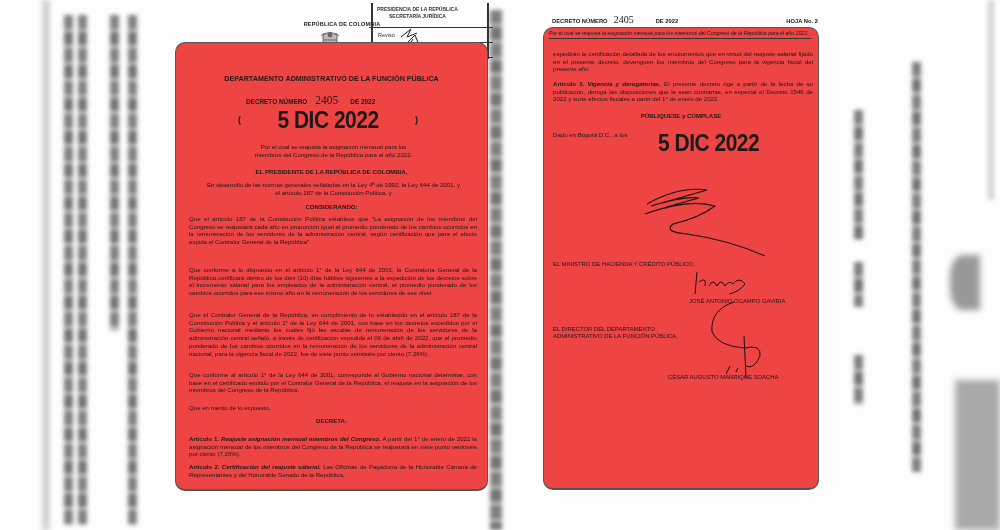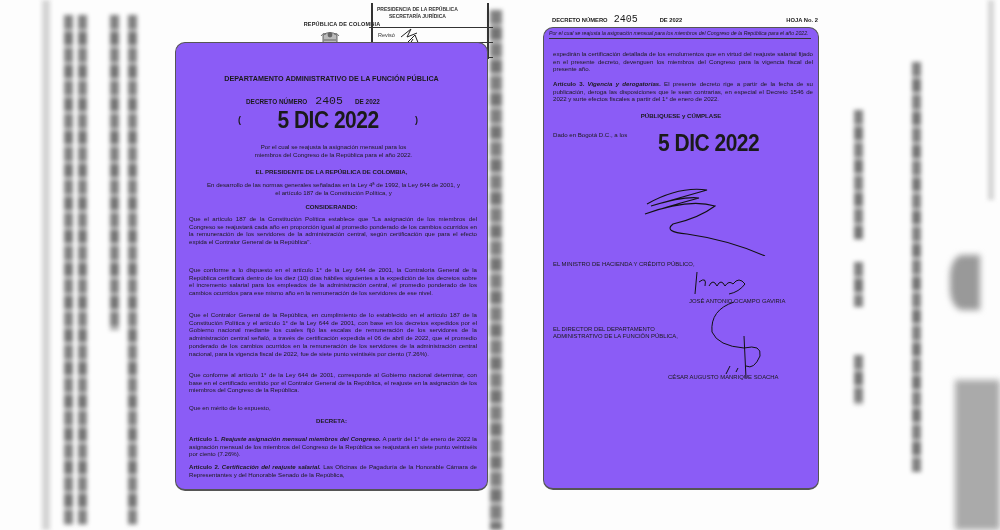--- a/index.html
+++ b/index.html
@@ -13,27 +13,27 @@
   
   .page-header { position: absolute; text-align: center; }
   .small-caps { font-size: 5.5px; font-weight: bold; letter-spacing: .2px; }
   .crest { position: absolute; width: 20px; height: 24px; }
   .stamp { position: absolute; left: 371px; top: 3px; width: 118px; height: 56px; border-left: 2px solid #333; border-right: 2px solid #333; font-size: 5px; font-weight: bold; color: #333; }
   .stamp .t1 { position: absolute; left: 4px; top: 3px; white-space: nowrap; }
   .stamp .t2 { position: absolute; left: 16px; top: 10px; white-space: nowrap; }
   .stamp .line { position: absolute; left: -4px; right: -6px; height: 1.2px; background: #333; }
   .stamp .lbl { position: absolute; left: 5px; font-size: 5.5px; font-weight: normal; }
 
-  .page-box { position: absolute; border: 1.3px solid #555; border-radius: 10px; background: #8b5cf6; }
+  .page-box { position: absolute; border: 1.3px solid #555; border-radius: 10px; background: #ef4444; }
   #p1 { left: 175px; top: 42px; width: 313px; height: 449px; border-bottom-width: 2px; }
   #p2 { left: 543px; top: 27px; width: 276px; height: 463px; border-bottom-width: 2px; }
 
   .dept { font-size: 7.2px; font-weight: bold; text-align: center; }
   .decreto-line { font-size: 6.4px; font-weight: bold; display: flex; align-items: baseline; }
-  .decreto-num { font-family: Liberation Mono, monospace; font-size: 11.5px; font-weight: normal; margin: 0 12px 0 8px; }
+  .decreto-num { font-family: Liberation Serif, serif; font-size: 11.5px; font-weight: normal; margin: 0 12px 0 8px; }
   .bigdate { font-size: 21px; font-weight: bold; letter-spacing: -.5px; transform: scaleY(1.15); display: inline-block; }
   .paren { font-size: 9px; font-weight: bold; }
   .p { font-size: 6.1px; line-height: 7.7px; text-align: justify; }
   .p.c { text-align: center; }
   .b { font-weight: bold; }
   .bi { font-weight: bold; font-style: italic; }
   .abs { position: absolute; }
   .sig-label { font-size: 5.9px; line-height: 7.2px; }
 </style>
 </head>

